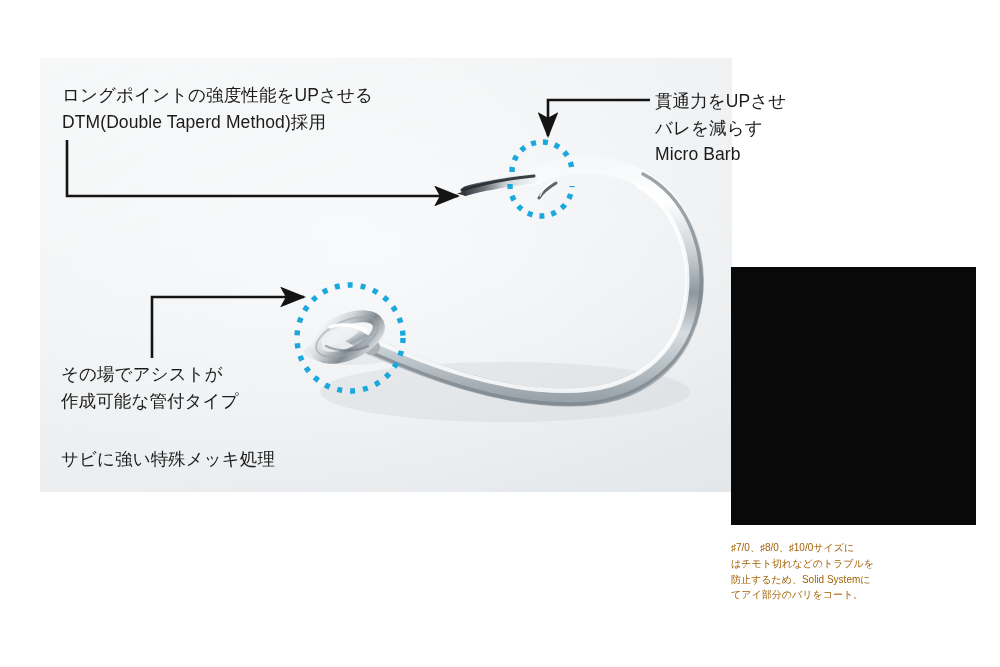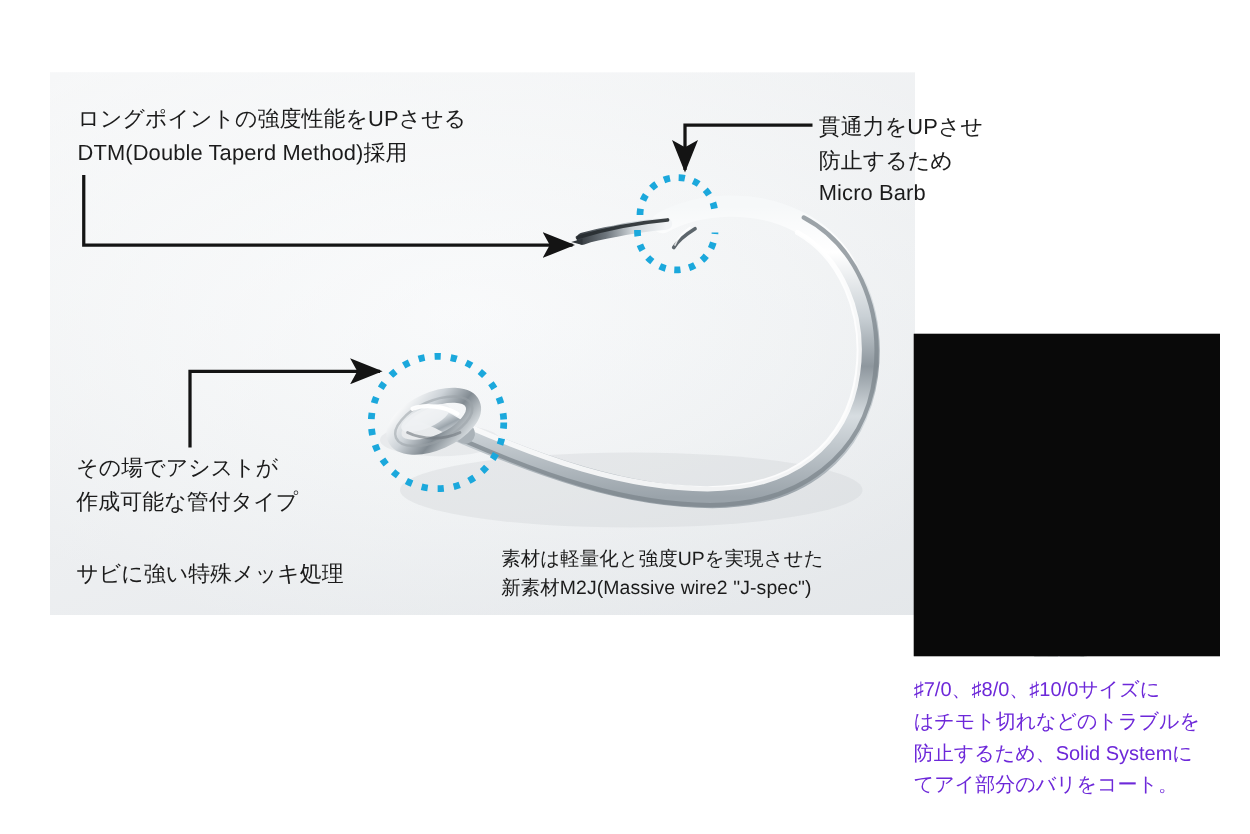--- a/index.html
+++ b/index.html
@@ -71,23 +71,23 @@
     left: 401px;
     top: 436px;
     font-size: 15.5px;
     line-height: 1.5;
   }
   .caption-inset {
     position: absolute;
     left: 731px;
     top: 540px;
     width: 262px;
-    font-size: 16px;
+    font-size: 10px;
     line-height: 1.58;
-    color: #6d28d9;
+    color: #a16207;
     white-space: pre-line;
   }
 
   
   .overlay {
     position: absolute;
     left: 0; top: 0;
     width: 1000px;
     height: 667px;
     pointer-events: none;
@@ -247,29 +247,27 @@
       <path d="M 152 358 L 152 297 L 304 297" marker-end="url(#arrowHead)"></path>
     </g>
   </svg>
 
   <div class="inset-photo"></div>
 
   <div class="callout tl">ロングポイントの強度性能をUPさせる
 DTM(Double Taperd Method)採用</div>
 
   <div class="callout tr">貫通力をUPさせ
-防止するため
+バレを減らす
 Micro Barb</div>
 
   <div class="callout plating">サビに強い特殊メッキ処理</div>
 
   <div class="callout bl">その場でアシストが
 作成可能な管付タイプ</div>
 
-  <div class="callout material">素材は軽量化と強度UPを実現させた
-新素材M2J(Massive wire2 "J-spec")</div>
 
   <div class="caption-inset">♯7/0、♯8/0、♯10/0サイズに
 はチモト切れなどのトラブルを
 防止するため、Solid Systemに
 てアイ部分のバリをコート。</div>
 
 </div>
 
 </body></html>

